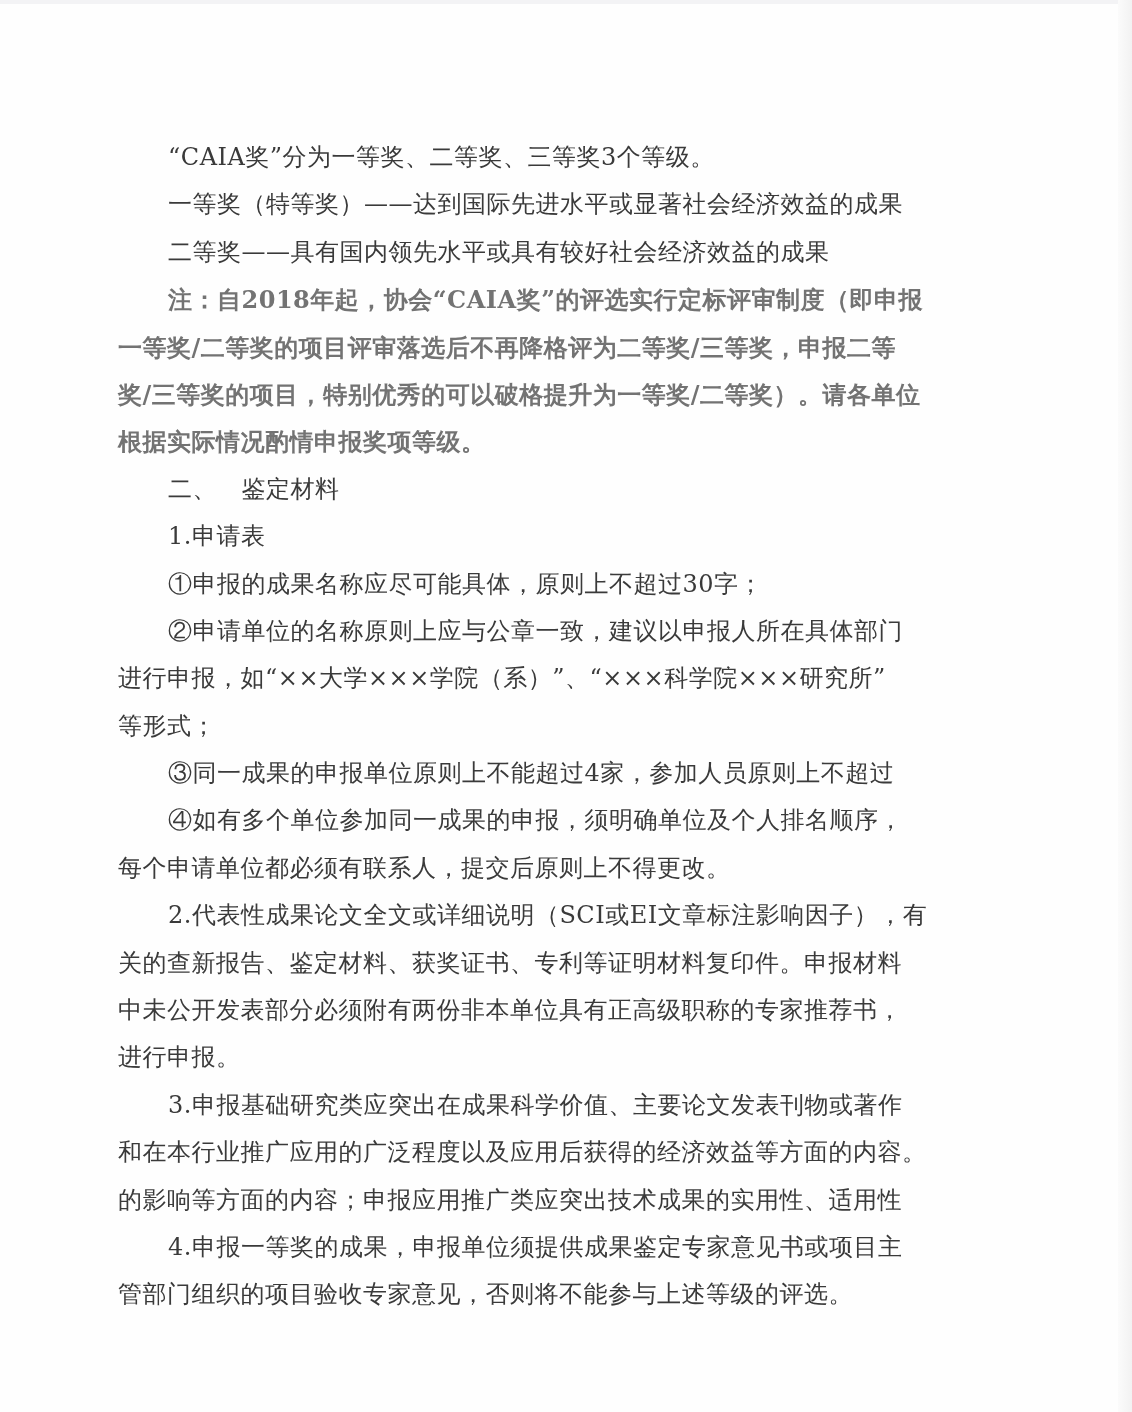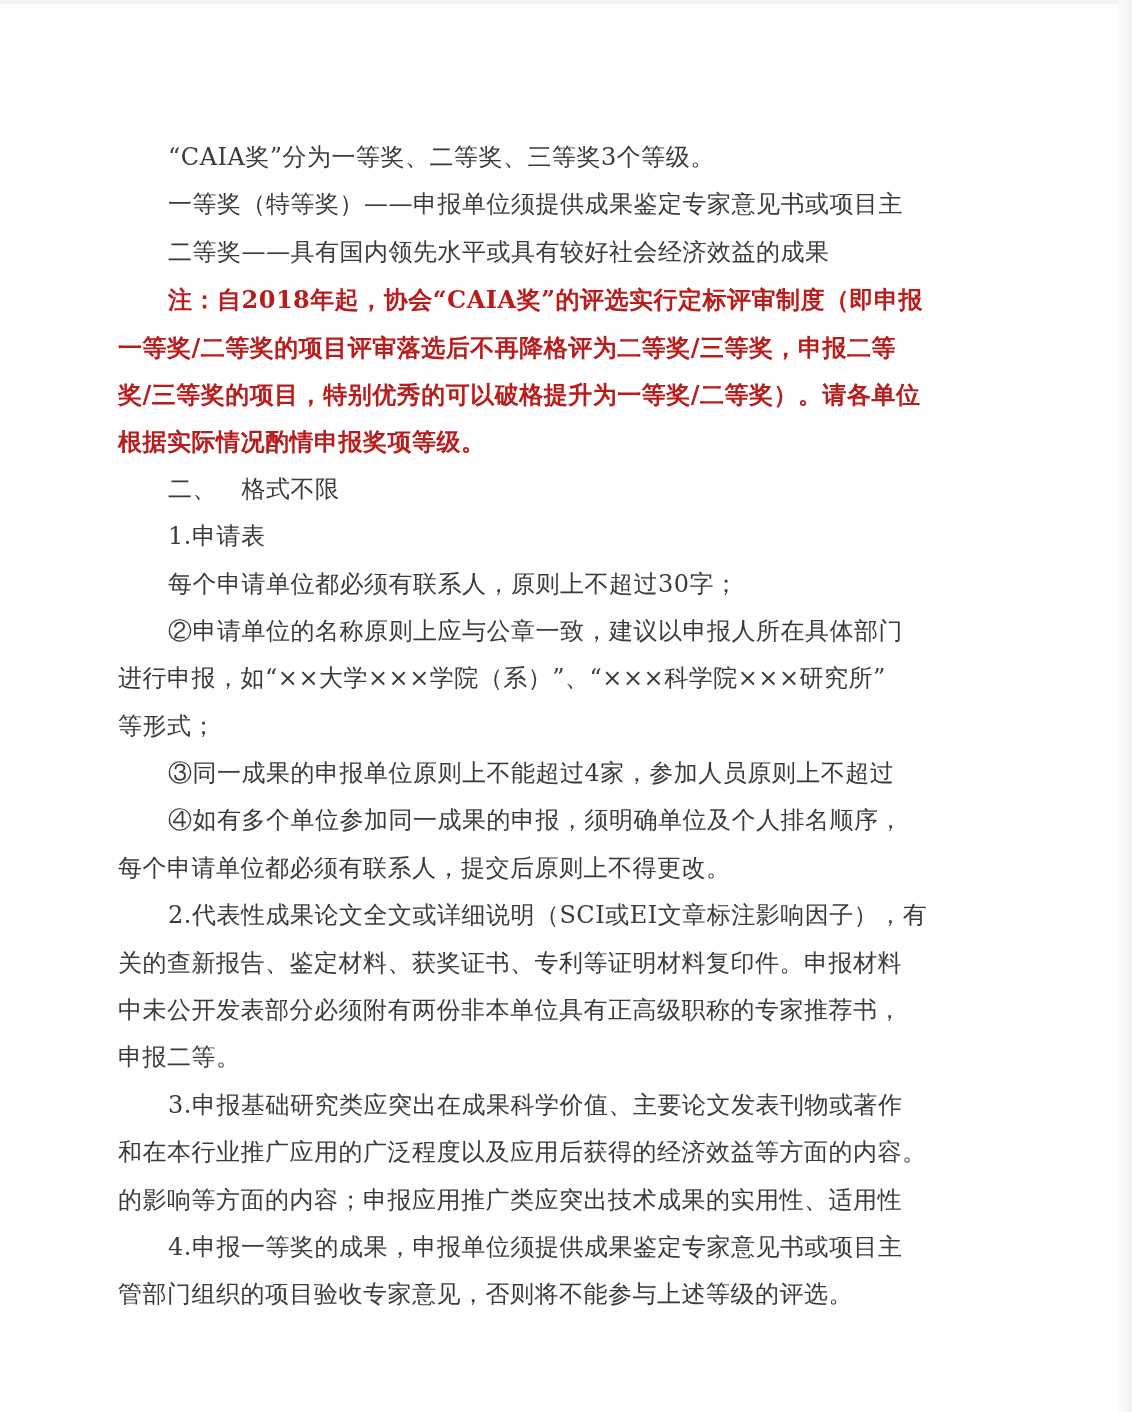--- a/index.html
+++ b/index.html
@@ -44,54 +44,54 @@
       line-height: 47.4px;
       font-size: 24px;
       white-space: nowrap;
       letter-spacing: 0.5px;
     }
     .indent {
       padding-left: 50px;
     }
     .bold {
       font-weight: bold;
-      color: #b91c1c;
+      color: #737373;
     }
   </style>
 </head>
 <body>
 
 <div class="page">
   <div class="top-edge"></div>
   <div class="right-edge"></div>
 
   <div class="content">
     <div class="line indent">“CAIA奖”分为一等奖、二等奖、三等奖3个等级。</div>
-    <div class="line indent">一等奖（特等奖）——申报单位须提供成果鉴定专家意见书或项目主</div>
+    <div class="line indent">一等奖（特等奖）——达到国际先进水平或显著社会经济效益的成果</div>
     <div class="line indent">二等奖——具有国内领先水平或具有较好社会经济效益的成果</div>
 
     <div class="line indent bold">注：自2018年起，协会“CAIA奖”的评选实行定标评审制度（即申报</div>
     <div class="line bold">一等奖/二等奖的项目评审落选后不再降格评为二等奖/三等奖，申报二等</div>
     <div class="line bold">奖/三等奖的项目，特别优秀的可以破格提升为一等奖/二等奖）。请各单位</div>
     <div class="line bold">根据实际情况酌情申报奖项等级。</div>
 
-    <div class="line indent">二、　格式不限</div>
+    <div class="line indent">二、　鉴定材料</div>
     <div class="line indent">1.申请表</div>
-    <div class="line indent">每个申请单位都必须有联系人，原则上不超过30字；</div>
+    <div class="line indent">①申报的成果名称应尽可能具体，原则上不超过30字；</div>
     <div class="line indent">②申请单位的名称原则上应与公章一致，建议以申报人所在具体部门</div>
     <div class="line">进行申报，如“××大学×××学院（系）”、“×××科学院×××研究所”</div>
     <div class="line">等形式；</div>
     <div class="line indent">③同一成果的申报单位原则上不能超过4家，参加人员原则上不超过</div>
     <div class="line indent">④如有多个单位参加同一成果的申报，须明确单位及个人排名顺序，</div>
     <div class="line">每个申请单位都必须有联系人，提交后原则上不得更改。</div>
 
     <div class="line indent">2.代表性成果论文全文或详细说明（SCI或EI文章标注影响因子），有</div>
     <div class="line">关的查新报告、鉴定材料、获奖证书、专利等证明材料复印件。申报材料</div>
     <div class="line">中未公开发表部分必须附有两份非本单位具有正高级职称的专家推荐书，</div>
-    <div class="line">申报二等。</div>
+    <div class="line">进行申报。</div>
 
     <div class="line indent">3.申报基础研究类应突出在成果科学价值、主要论文发表刊物或著作</div>
     <div class="line">和在本行业推广应用的广泛程度以及应用后获得的经济效益等方面的内容。</div>
     <div class="line">的影响等方面的内容；申报应用推广类应突出技术成果的实用性、适用性</div>
 
     <div class="line indent">4.申报一等奖的成果，申报单位须提供成果鉴定专家意见书或项目主</div>
     <div class="line">管部门组织的项目验收专家意见，否则将不能参与上述等级的评选。</div>
   </div>
 </div>
 

